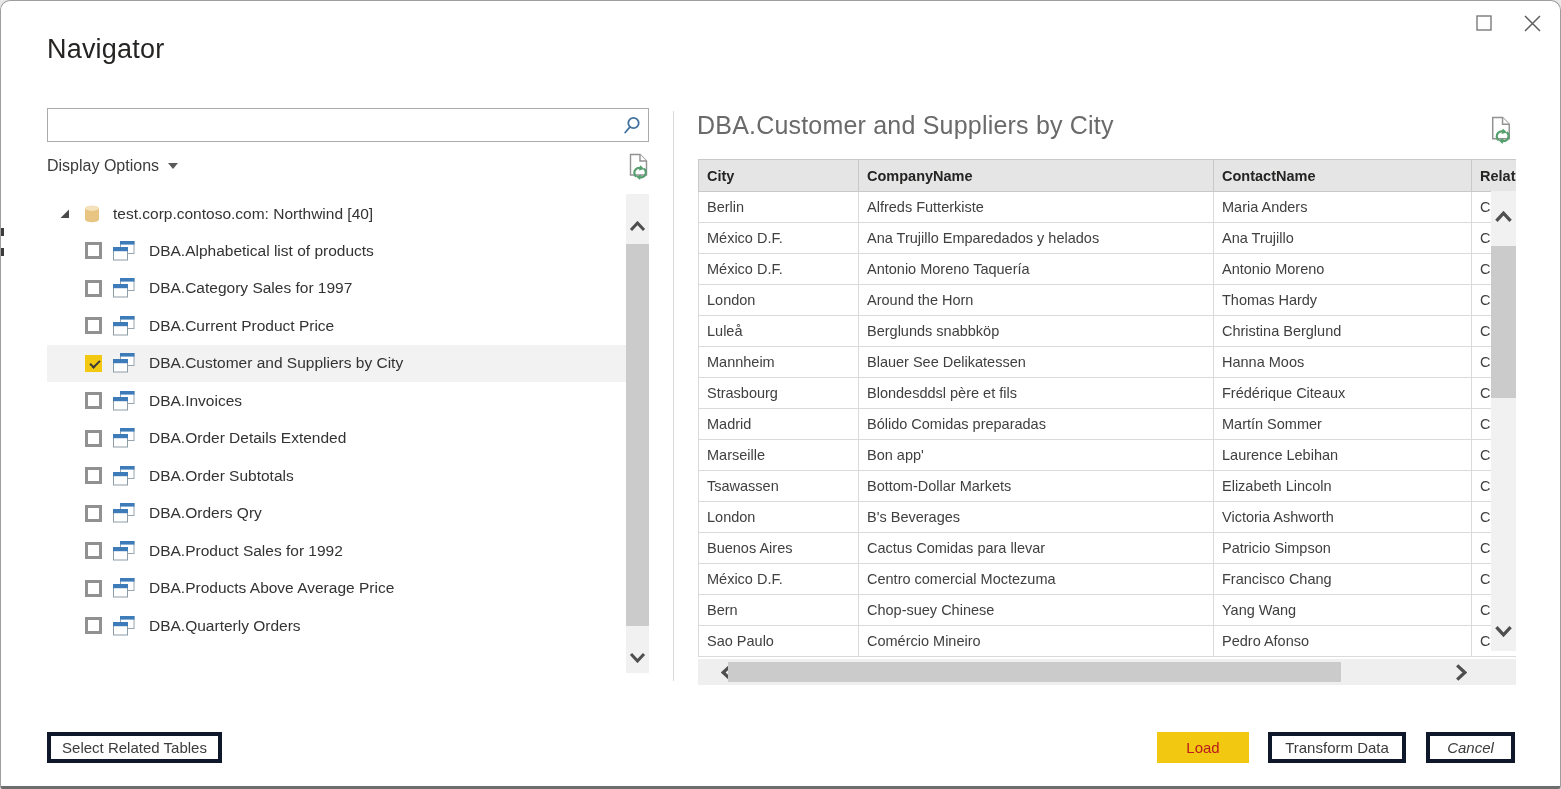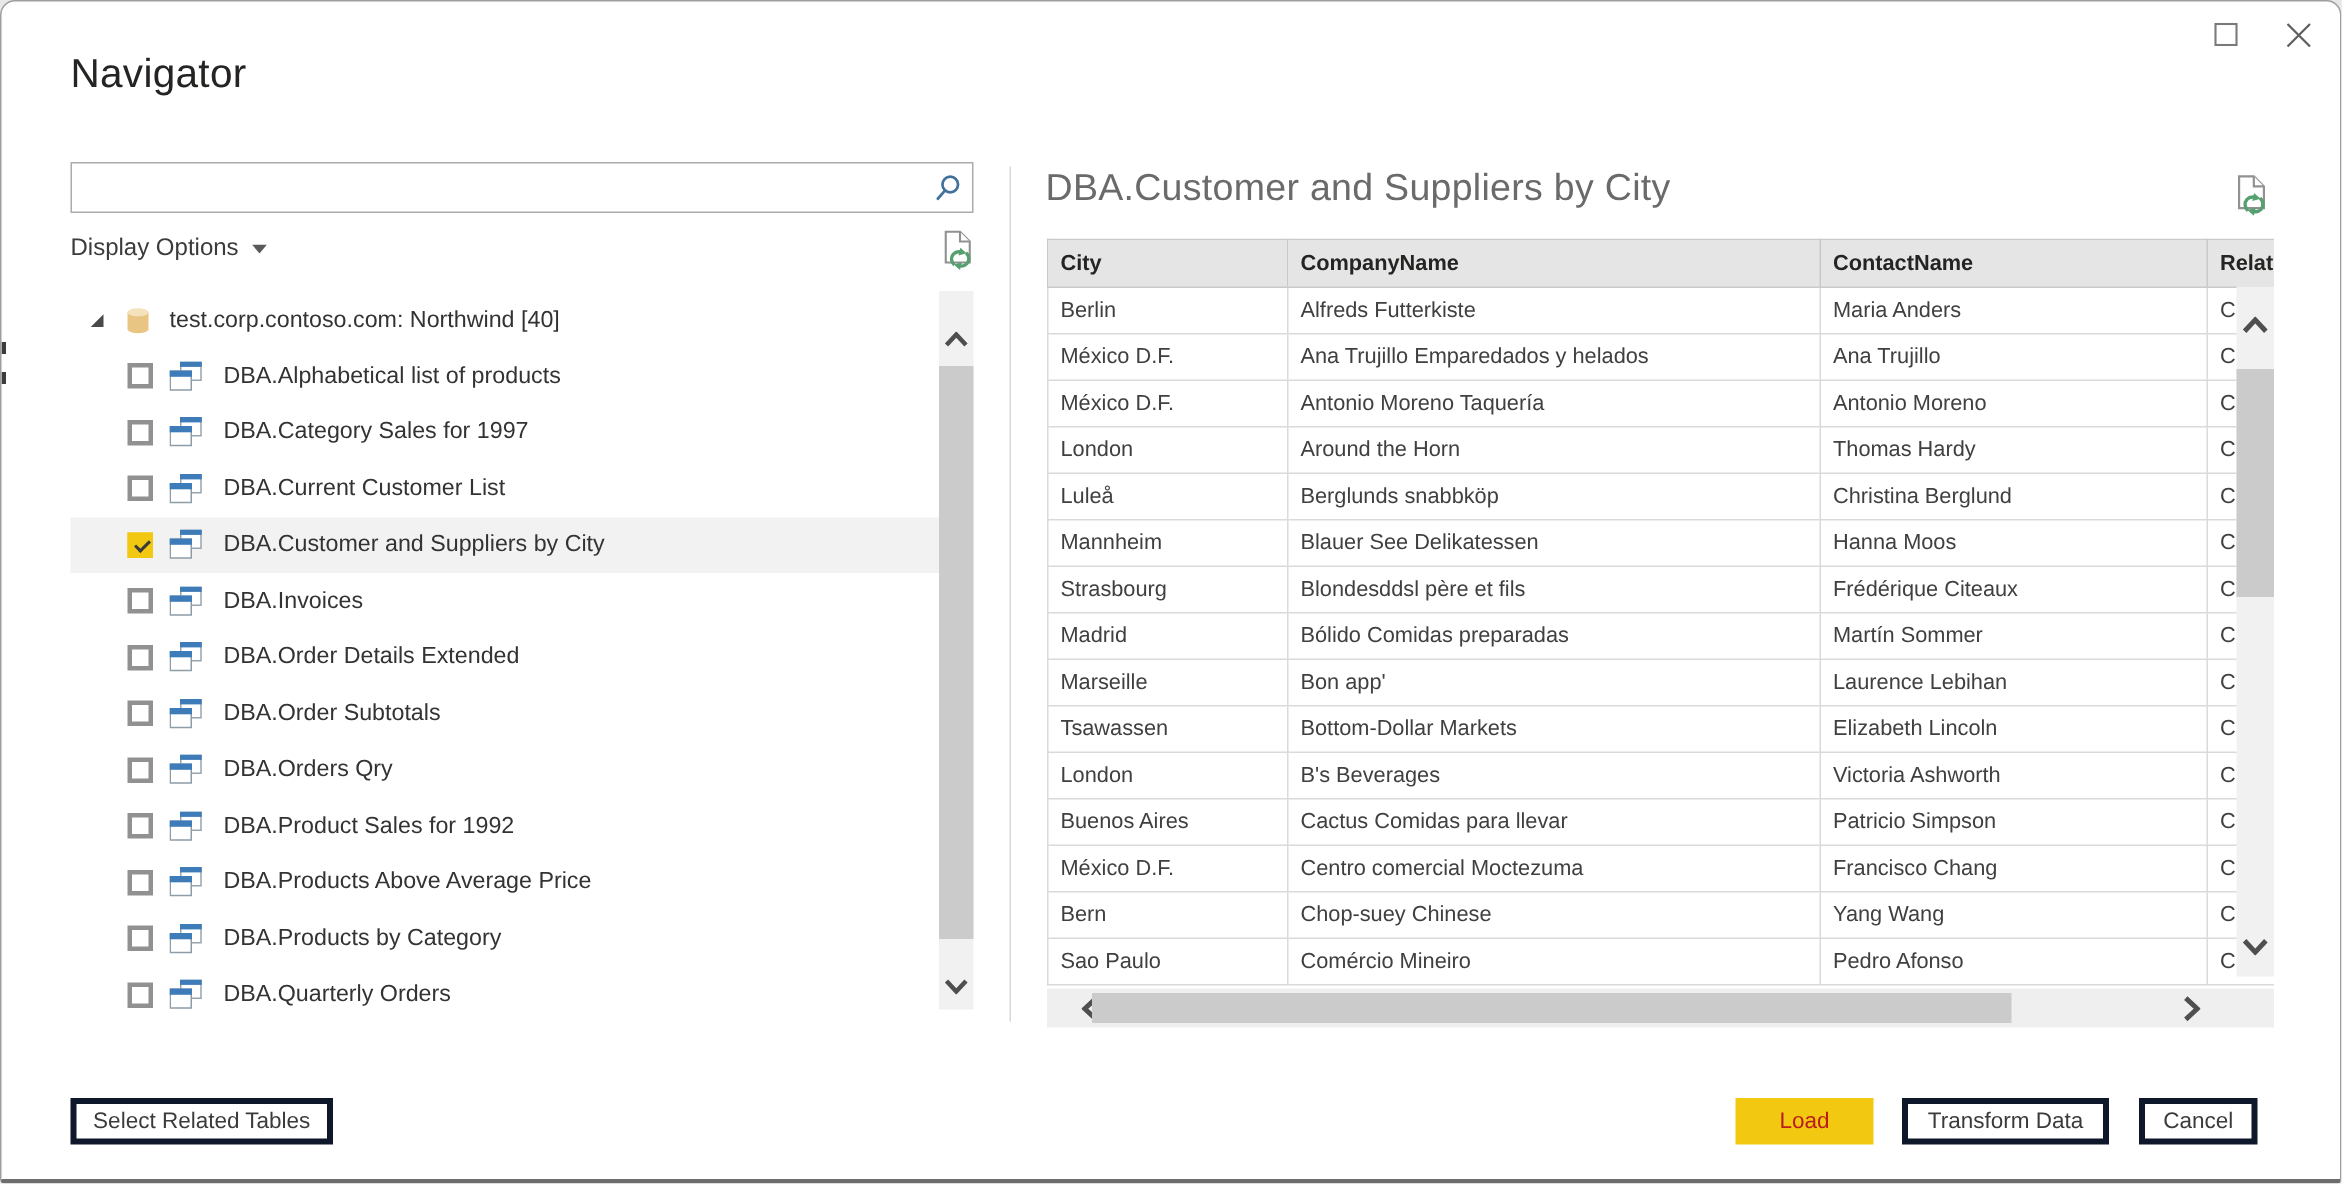--- a/index.html
+++ b/index.html
@@ -60,21 +60,21 @@
   th,td { overflow:hidden; white-space:nowrap; padding:0 0 0 8px; text-align:left; }
   th { height:32px; background:#e5e5e5; border:1px solid #c9c9c9; font-size:14.5px; font-weight:700; color:#252423; }
   td { height:31px; border:1px solid #dadada; font-size:14.5px; color:#404040; background:#fff; }
   .col-0 { width:160px; } .col-1 { width:355px; } .col-2 { width:258px; } .col-3 { width:45px; }
 
   
   .footer-btn { position:absolute; top:731px; height:31px; display:flex; align-items:center; justify-content:center; background:#fff; border:4px solid #0f172a; font-size:15px; color:#3b3b3b; cursor:pointer; }
   .btn-select-related { left:46px; width:175px; }
   .btn-load { left:1156px; width:92px; background:#F2C811; border:none; color:#b91c1c; }
   .btn-transform { left:1267px; width:138px; }
-  .btn-cancel { left:1425px; width:79px; }
+  .btn-cancel { left:1425px; width:89px;font-style:italic; }
 
   svg { display:block; }
 </style>
 </head>
 <body>
 
 <div class="dialog">
 
   <div class="edge-sliver sliver-a"></div>
   <div class="edge-sliver sliver-b"></div>
@@ -164,21 +164,21 @@
       <div class="tree-item">
     <span class="checkbox"></span>
     <span>
       <svg width="22" height="20" viewBox="0 0 22 20">
         <rect x="7.5" y="0.5" width="13.5" height="12" fill="#fff" stroke="#96a5b0"></rect>
         <rect x="7" y="0" width="14.5" height="3.6" fill="#3E7CB9"></rect>
         <rect x="0.5" y="6.5" width="14" height="12.5" fill="#fff" stroke="#8d9da8"></rect>
         <rect x="0" y="6" width="15" height="4.2" fill="#3E7CB9"></rect>
       </svg>
     </span>
-    <span class="tree-label">DBA.Current Customer List</span>
+    <span class="tree-label">DBA.Current Product Price</span>
   </div>
       <div class="tree-item selected">
     <span class="checkbox checked"></span>
     <span>
       <svg width="22" height="20" viewBox="0 0 22 20">
         <rect x="7.5" y="0.5" width="13.5" height="12" fill="#fff" stroke="#96a5b0"></rect>
         <rect x="7" y="0" width="14.5" height="3.6" fill="#3E7CB9"></rect>
         <rect x="0.5" y="6.5" width="14" height="12.5" fill="#fff" stroke="#8d9da8"></rect>
         <rect x="0" y="6" width="15" height="4.2" fill="#3E7CB9"></rect>
       </svg>
@@ -249,32 +249,20 @@
     <span class="checkbox"></span>
     <span>
       <svg width="22" height="20" viewBox="0 0 22 20">
         <rect x="7.5" y="0.5" width="13.5" height="12" fill="#fff" stroke="#96a5b0"></rect>
         <rect x="7" y="0" width="14.5" height="3.6" fill="#3E7CB9"></rect>
         <rect x="0.5" y="6.5" width="14" height="12.5" fill="#fff" stroke="#8d9da8"></rect>
         <rect x="0" y="6" width="15" height="4.2" fill="#3E7CB9"></rect>
       </svg>
     </span>
     <span class="tree-label">DBA.Products Above Average Price</span>
-  </div>
-      <div class="tree-item">
-    <span class="checkbox"></span>
-    <span>
-      <svg width="22" height="20" viewBox="0 0 22 20">
-        <rect x="7.5" y="0.5" width="13.5" height="12" fill="#fff" stroke="#96a5b0"></rect>
-        <rect x="7" y="0" width="14.5" height="3.6" fill="#3E7CB9"></rect>
-        <rect x="0.5" y="6.5" width="14" height="12.5" fill="#fff" stroke="#8d9da8"></rect>
-        <rect x="0" y="6" width="15" height="4.2" fill="#3E7CB9"></rect>
-      </svg>
-    </span>
-    <span class="tree-label">DBA.Products by Category</span>
   </div>
       <div class="tree-item">
     <span class="checkbox"></span>
     <span>
       <svg width="22" height="20" viewBox="0 0 22 20">
         <rect x="7.5" y="0.5" width="13.5" height="12" fill="#fff" stroke="#96a5b0"></rect>
         <rect x="7" y="0" width="14.5" height="3.6" fill="#3E7CB9"></rect>
         <rect x="0.5" y="6.5" width="14" height="12.5" fill="#fff" stroke="#8d9da8"></rect>
         <rect x="0" y="6" width="15" height="4.2" fill="#3E7CB9"></rect>
       </svg>

